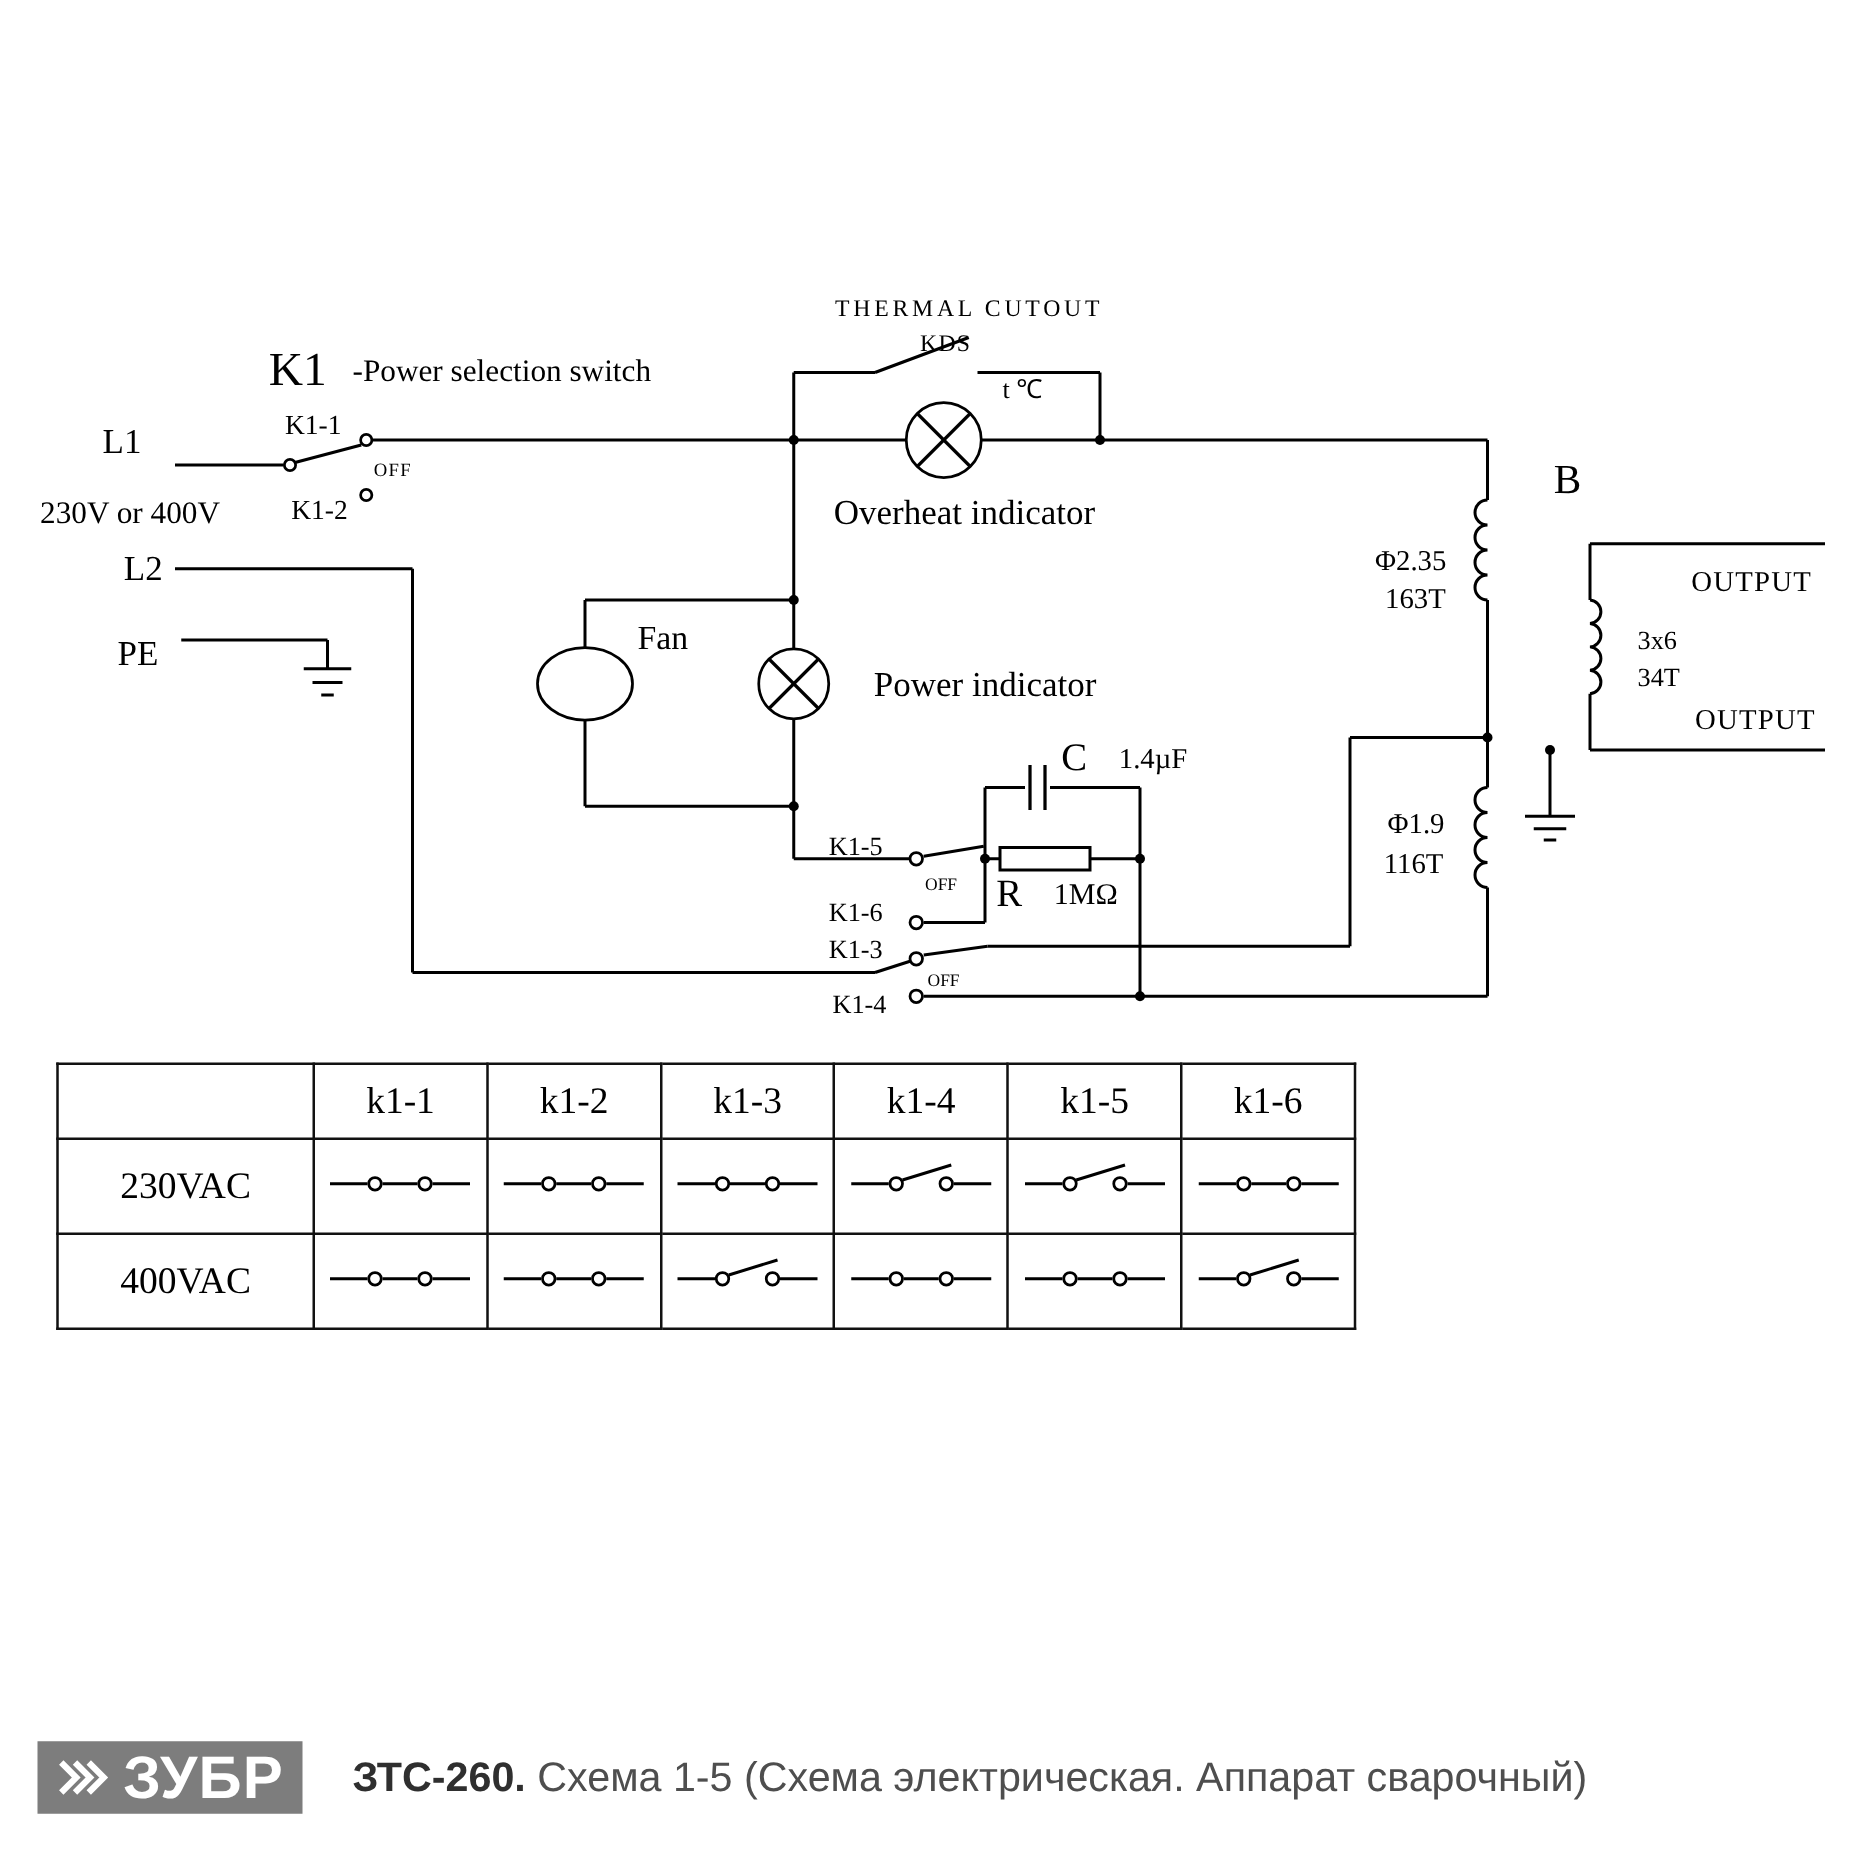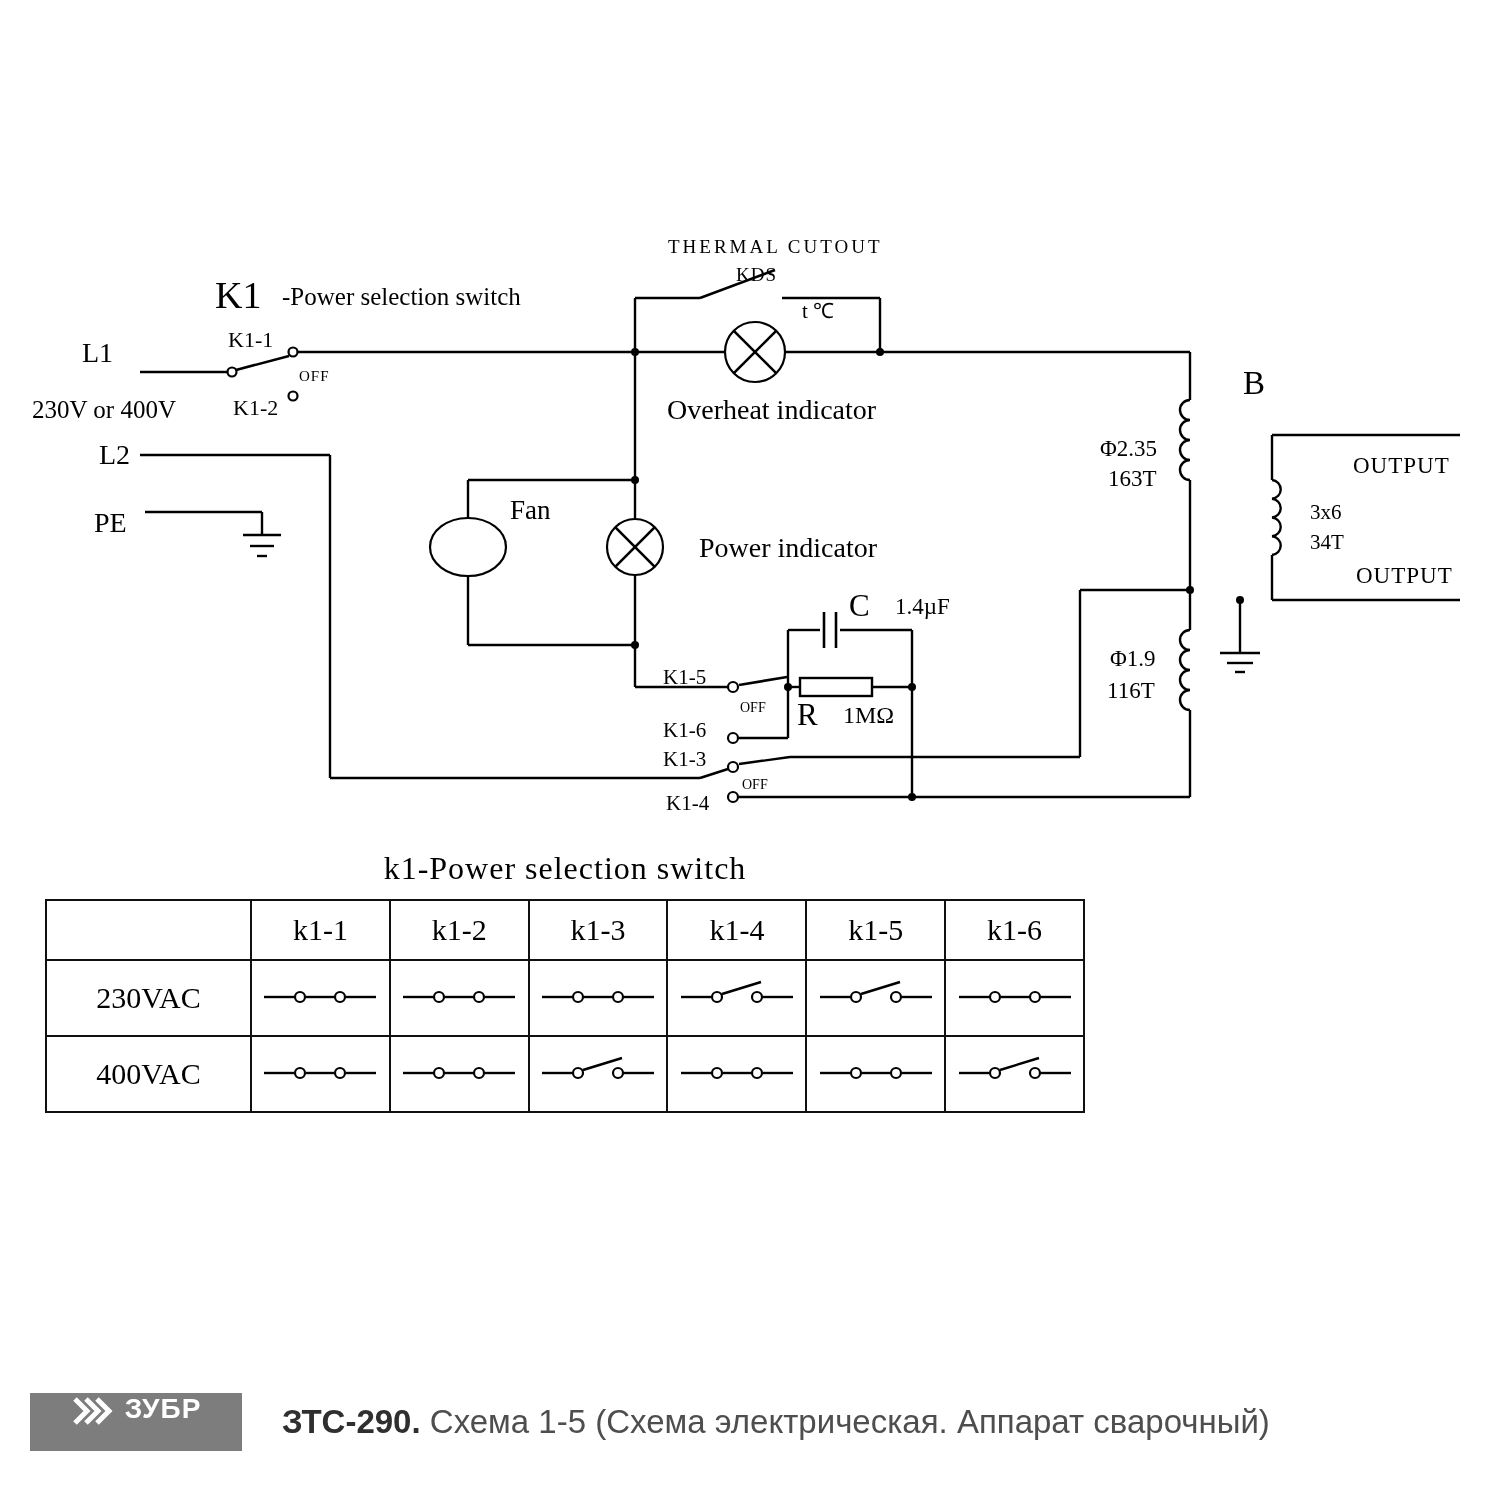--- a/index.html
+++ b/index.html
@@ -20,22 +20,22 @@
   table.kt th, table.kt td{border:2.5px solid #111;text-align:center;font-weight:normal;font-size:30px;padding:0;}
   table.kt tr.hdr th{height:58px;}
   table.kt tr.r1 td, table.kt tr.r2 td{height:74px;}
   td.sw svg line{stroke:#000;stroke-width:2.4;}
   td.sw svg circle{fill:#fff;stroke:#000;stroke-width:2.2;}
   td.sw .sym-open{display:none;}
   td.sw[data-state="open"] .sym-open{display:inline;}
   td.sw[data-state="open"] .sym-closed{display:none;}
 
   .footer{position:absolute;left:30px;top:1393px;display:flex;align-items:center;gap:40px;}
-  .logo{width:212px;height:58px;background:#7d7d7d;color:#fff;display:flex;justify-content:center;gap:10px;
-        font-family:"Liberation Sans", sans-serif;font-weight:bold;font-size:28px;letter-spacing:1px;}
+  .logo{width:212px;height:58px;background:#7d7d7d;color:#fff;display:flex;align-items:center;justify-content:center;gap:10px;
+        font-family:"Liberation Sans", sans-serif;font-weight:bold;font-size:48px;letter-spacing:1px;}
   .caption{font-family:"Liberation Sans", sans-serif;font-size:33px;color:#4e4e4e;}
   .caption .model{font-weight:bold;color:#2f2f2f;}
 </style>
 </head>
 <body>
 
 <svg class="circuit" width="1500" height="850" viewBox="0 0 1500 850">
 
   <g class="wire">
     <line x1="140" y1="372" x2="227" y2="372"></line>
@@ -182,21 +182,20 @@
   <text x="1108" y="486" font-size="23">163T</text>
   <text x="1110" y="666" font-size="23">Φ1.9</text>
   <text x="1107" y="698" font-size="23">116T</text>
   <text x="1310" y="519" font-size="21">3x6</text>
   <text x="1310" y="549" font-size="21">34T</text>
   <text x="1353" y="473" font-size="23" letter-spacing="1">OUTPUT</text>
   <text x="1356" y="583" font-size="23" letter-spacing="1">OUTPUT</text>
 </svg>
 
 <div class="table-block">
-  <div class="table-title">k1-Power selection switch</div>
   <table class="kt">
     <colgroup>
       <col style="width:205px">
         <col>
         <col>
         <col>
         <col>
         <col>
         <col>
     </colgroup>
@@ -439,16 +438,16 @@
 <div class="footer">
   <div class="logo">
     <svg width="44" height="36" viewBox="0 0 44 36">
       <path d="M4,6 L16,18 L4,30" stroke="#fff" stroke-width="5" fill="none"></path>
       <path d="M15,6 L27,18 L15,30" stroke="#fff" stroke-width="5" fill="none"></path>
       <path d="M26,6 L38,18 L26,30" stroke="#fff" stroke-width="5" fill="none"></path>
     </svg>
     <span>ЗУБР</span>
   </div>
   <div class="caption">
-    <span class="model">ЗТС-290.</span>
+    <span class="model">ЗТС-260.</span>
     <span class="desc">Схема 1-5 (Схема электрическая. Аппарат сварочный)</span>
   </div>
 </div>
 
 </body></html>

